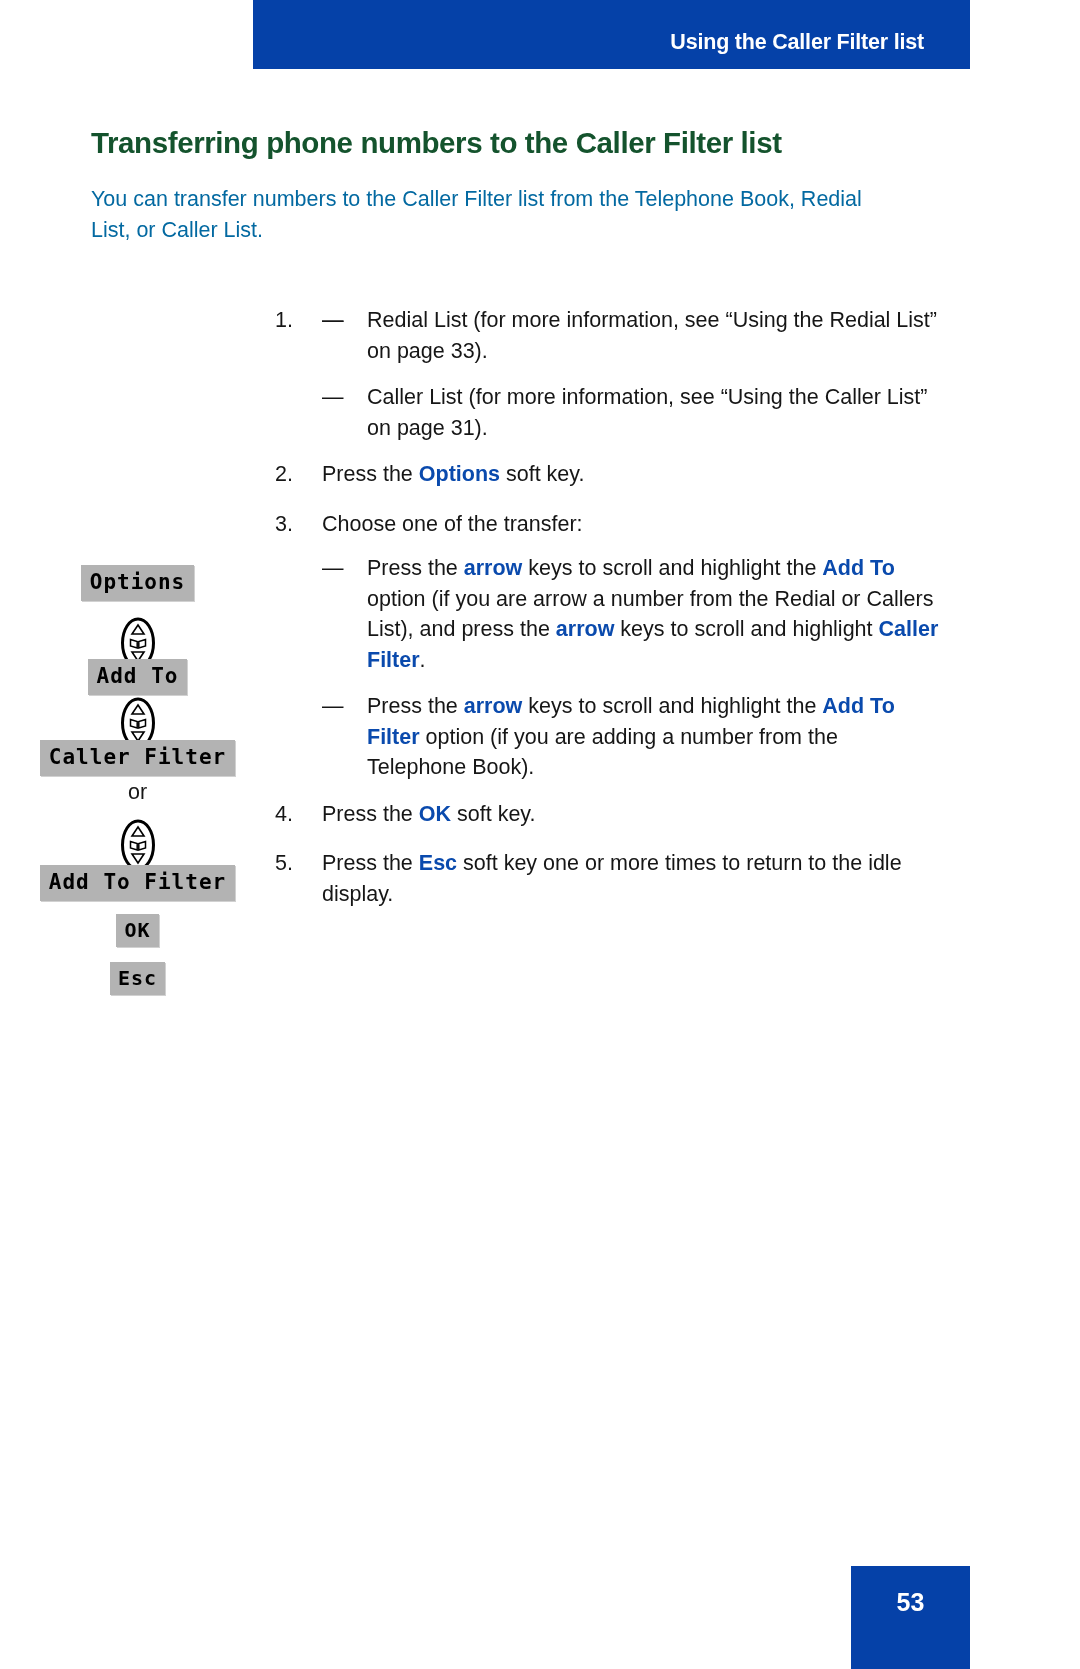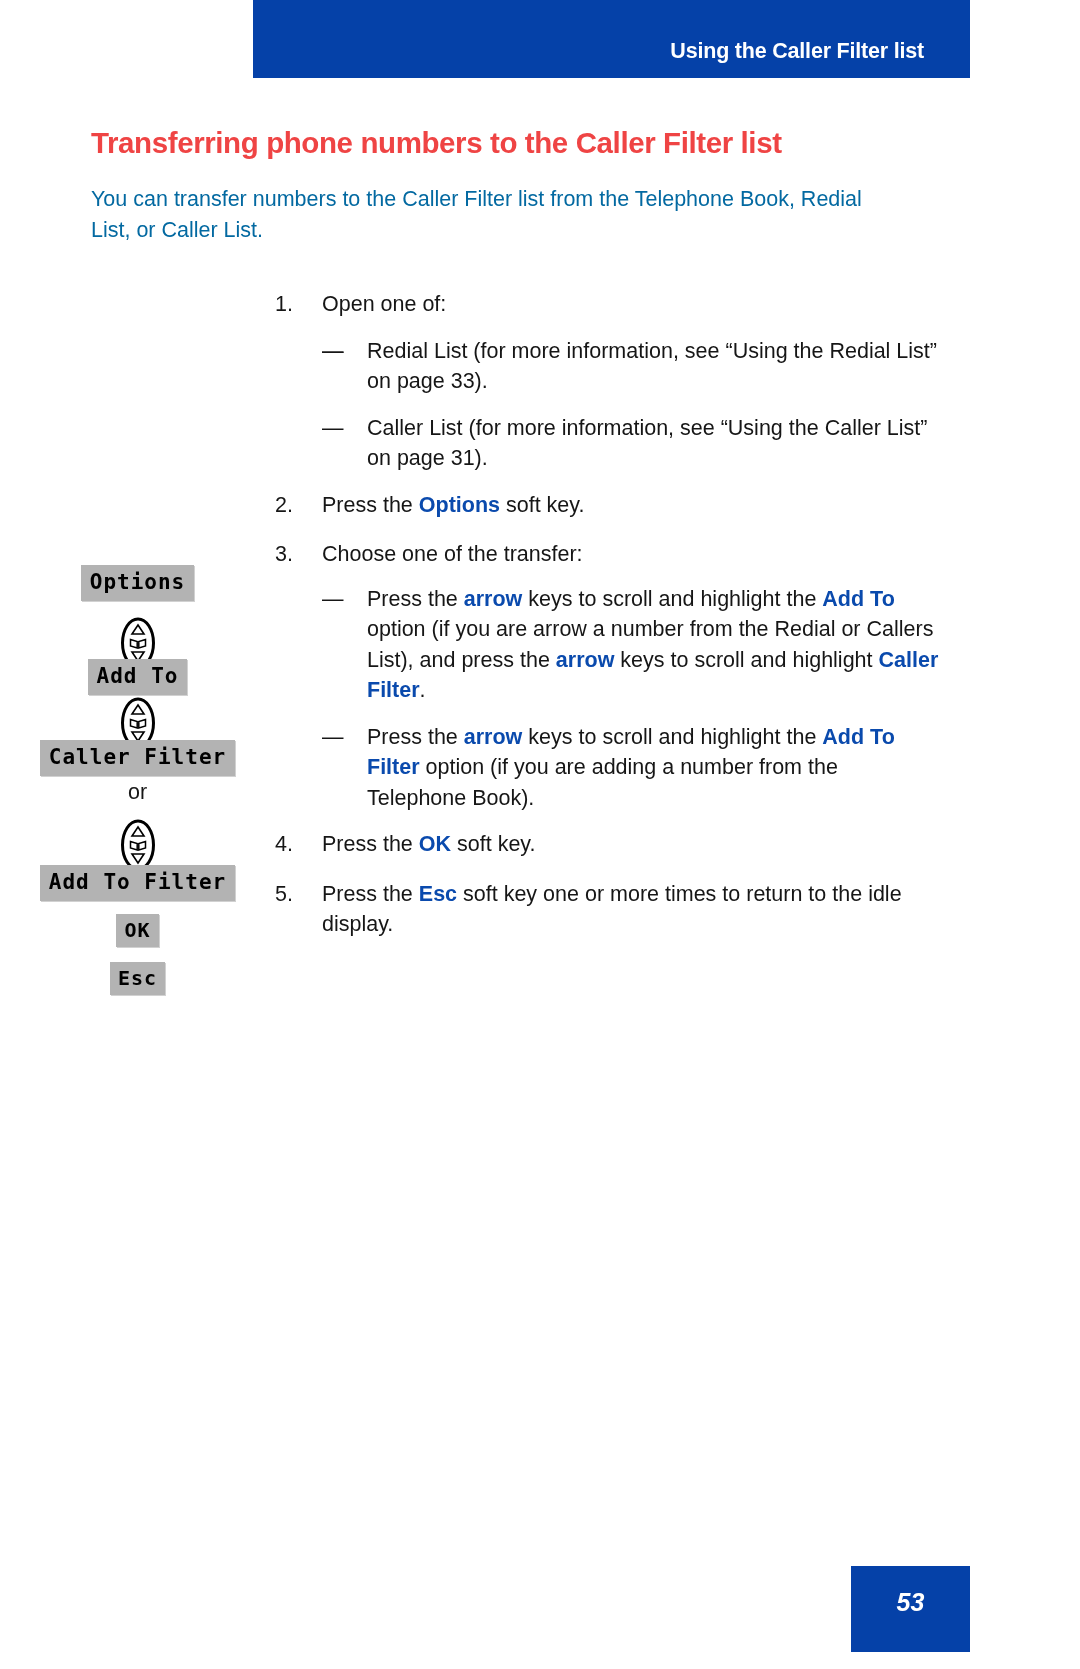--- a/index.html
+++ b/index.html
@@ -15,40 +15,40 @@
     position: relative;
     overflow: hidden;
   }
 
   
   .header-band {
     position: absolute;
     left: 253px;
     top: 0;
     width: 717px;
-    height: 78px;
+    height: 69px;
     background: #0541a8;
   }
   .header-title {
     position: absolute;
     right: 46px;
     bottom: 14px;
     color: #ffffff;
     font-size: 21.5px;
     font-weight: bold;
     letter-spacing: -0.2px;
     white-space: nowrap;
   }
 
   
   .page-heading {
     position: absolute;
     left: 91px;
     top: 126px;
-    color: #ef4444;
+    color: #14532d;
     font-size: 29.5px;
     font-weight: bold;
     letter-spacing: -0.4px;
     white-space: nowrap;
   }
 
   .intro {
     position: absolute;
     left: 91px;
     top: 184px;
@@ -142,23 +142,22 @@
     font-size: 21.5px;
     color: #161616;
   }
 
   
   .footer-block {
     position: absolute;
     left: 851px;
     top: 1566px;
     width: 119px;
-    height: 86px;
+    height: 103px;
     background: #0541a8;
-    font-style: italic;
   }
   .folio {
     position: absolute;
     left: 0;
     top: 22px;
     width: 100%;
     text-align: center;
     color: #ffffff;
     font-size: 25px;
     font-weight: bold;
@@ -240,21 +239,20 @@
   <div class="art-item" style="left:0; top:962px; width:275px;">
     <span class="lcd small">Esc</span>
   </div>
 
 </div>
 
 <div class="steps">
 
   <div class="step">
     <span class="step-num">1.</span>
-    <span class="step-body">Open one of:</span>
     <div class="dash-list">
       <div class="dash-item">
         <span class="dash-mark">—</span>
       </div>
       <div class="dash-item">
         <span class="dash-mark">—</span>
         <span>Redial List (for more information, see “Using the Redial List” on page 33).</span>
       </div>
       <div class="dash-item">
         <span class="dash-mark">—</span>

